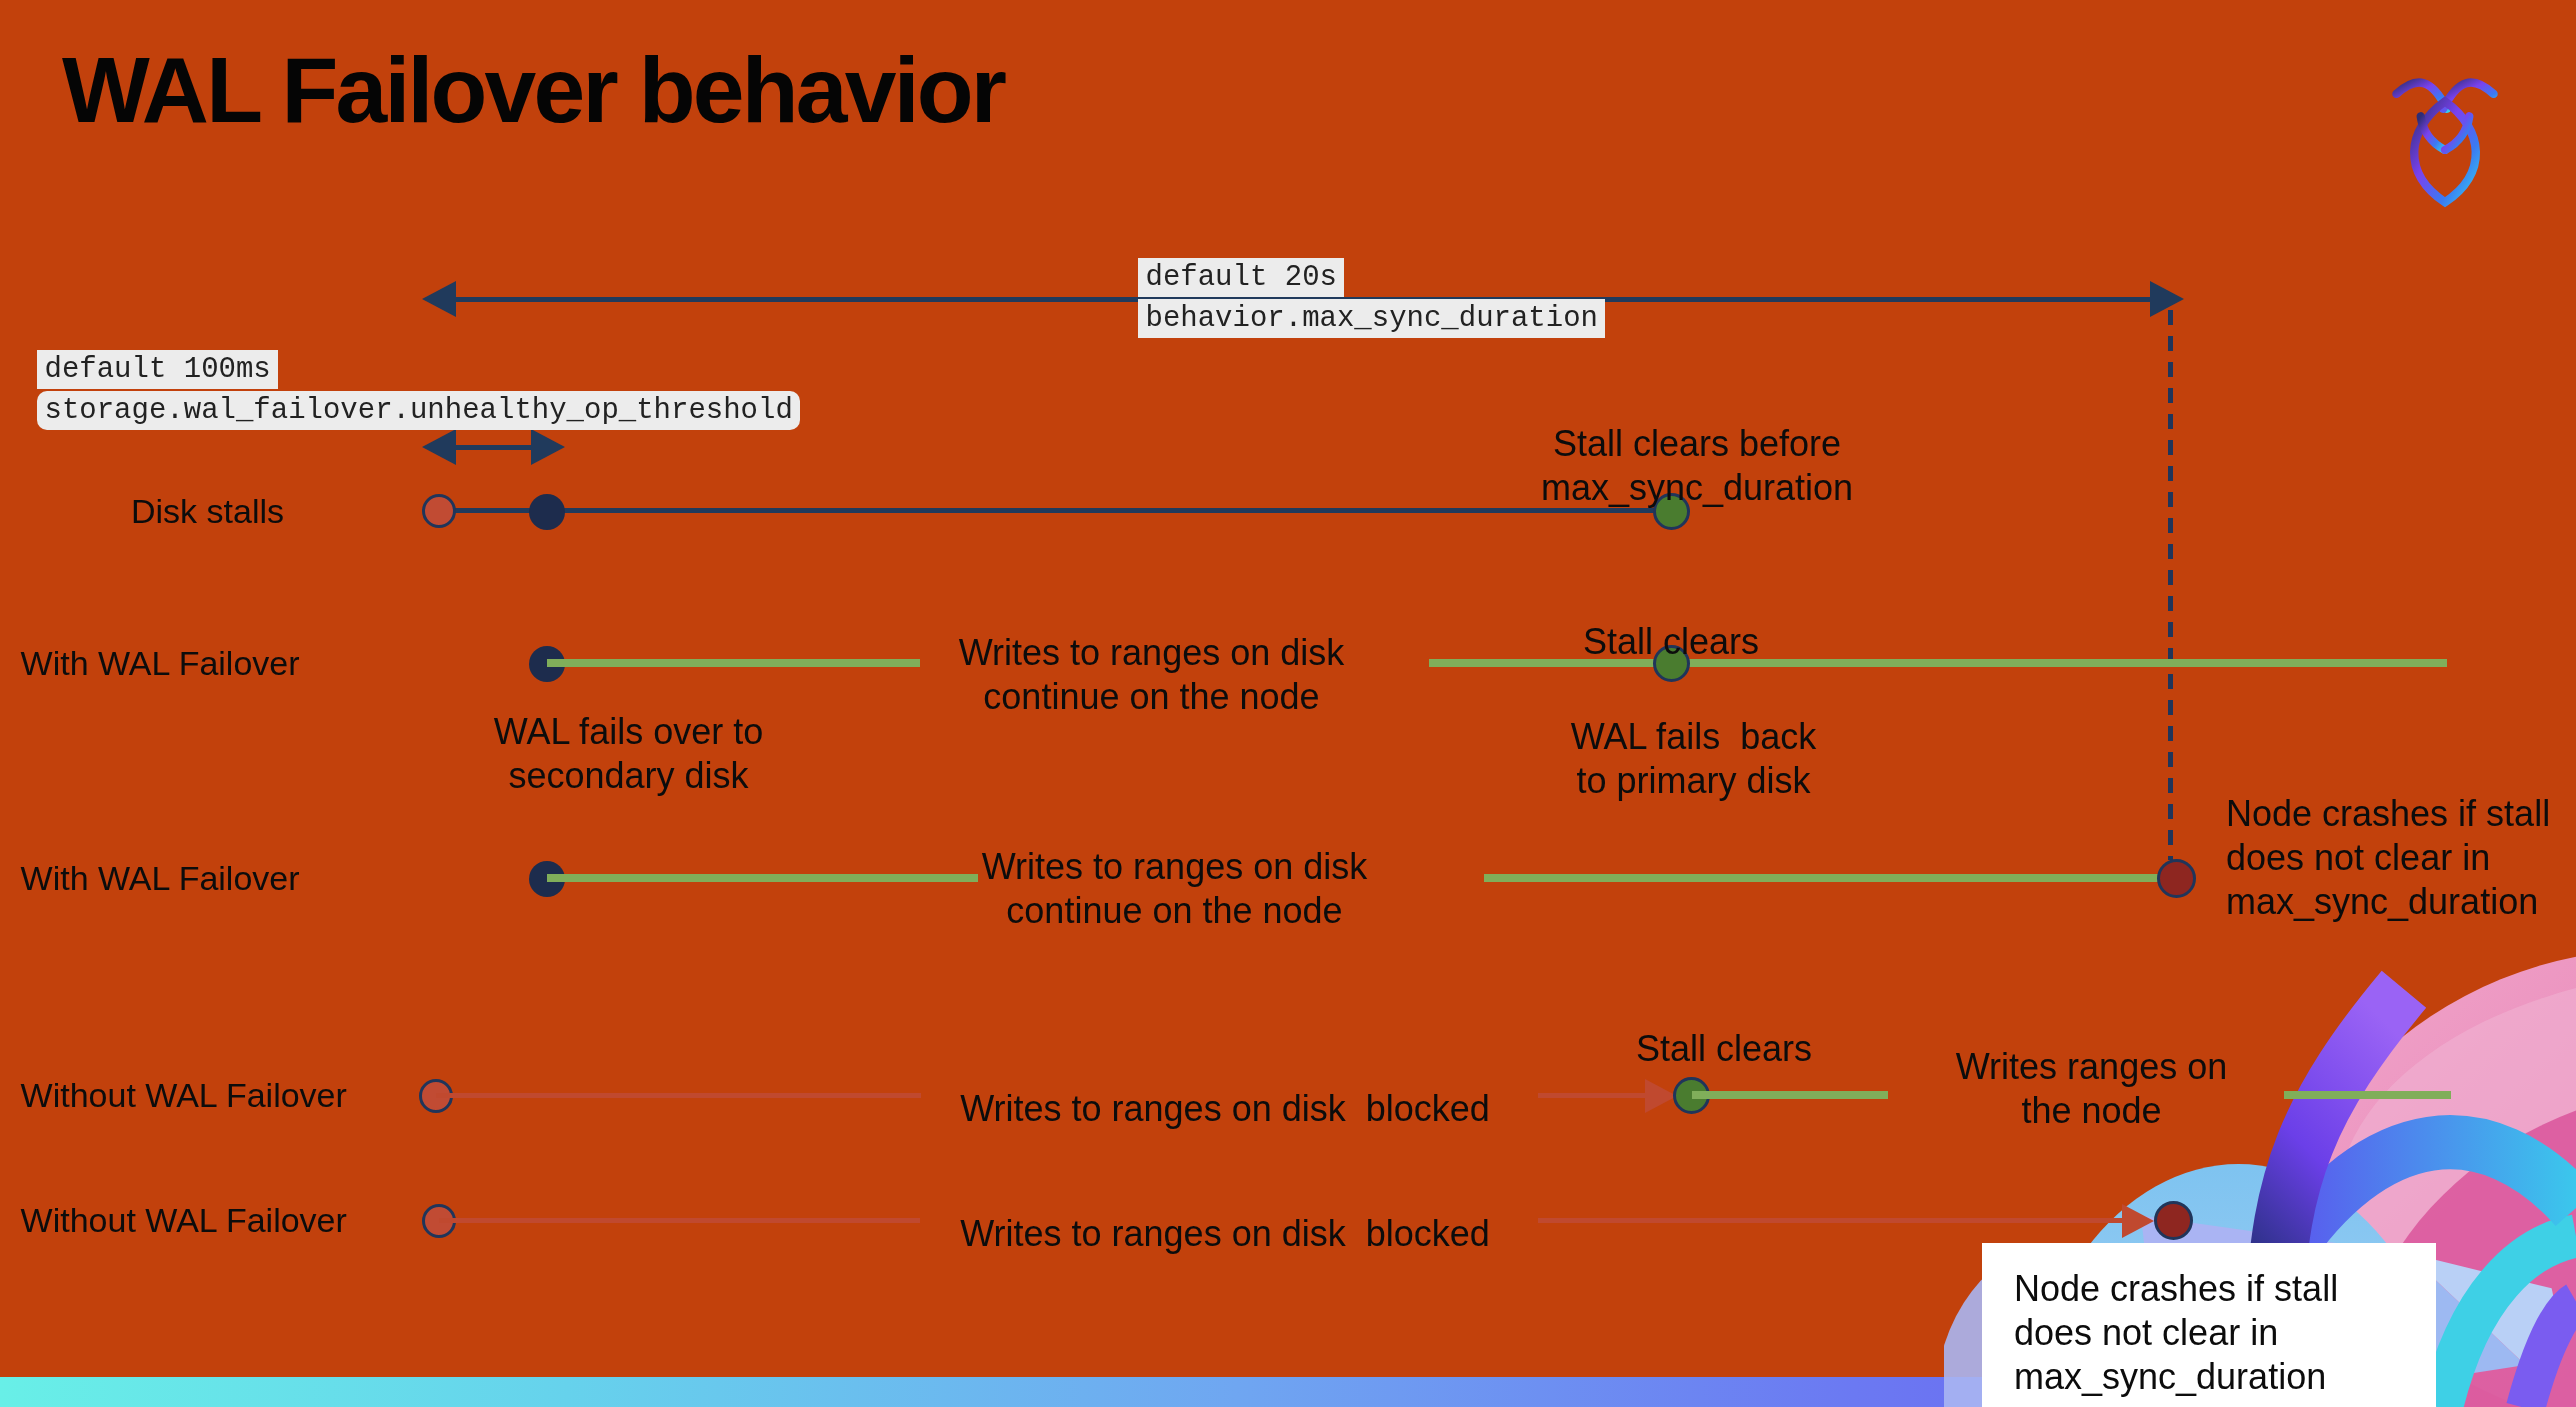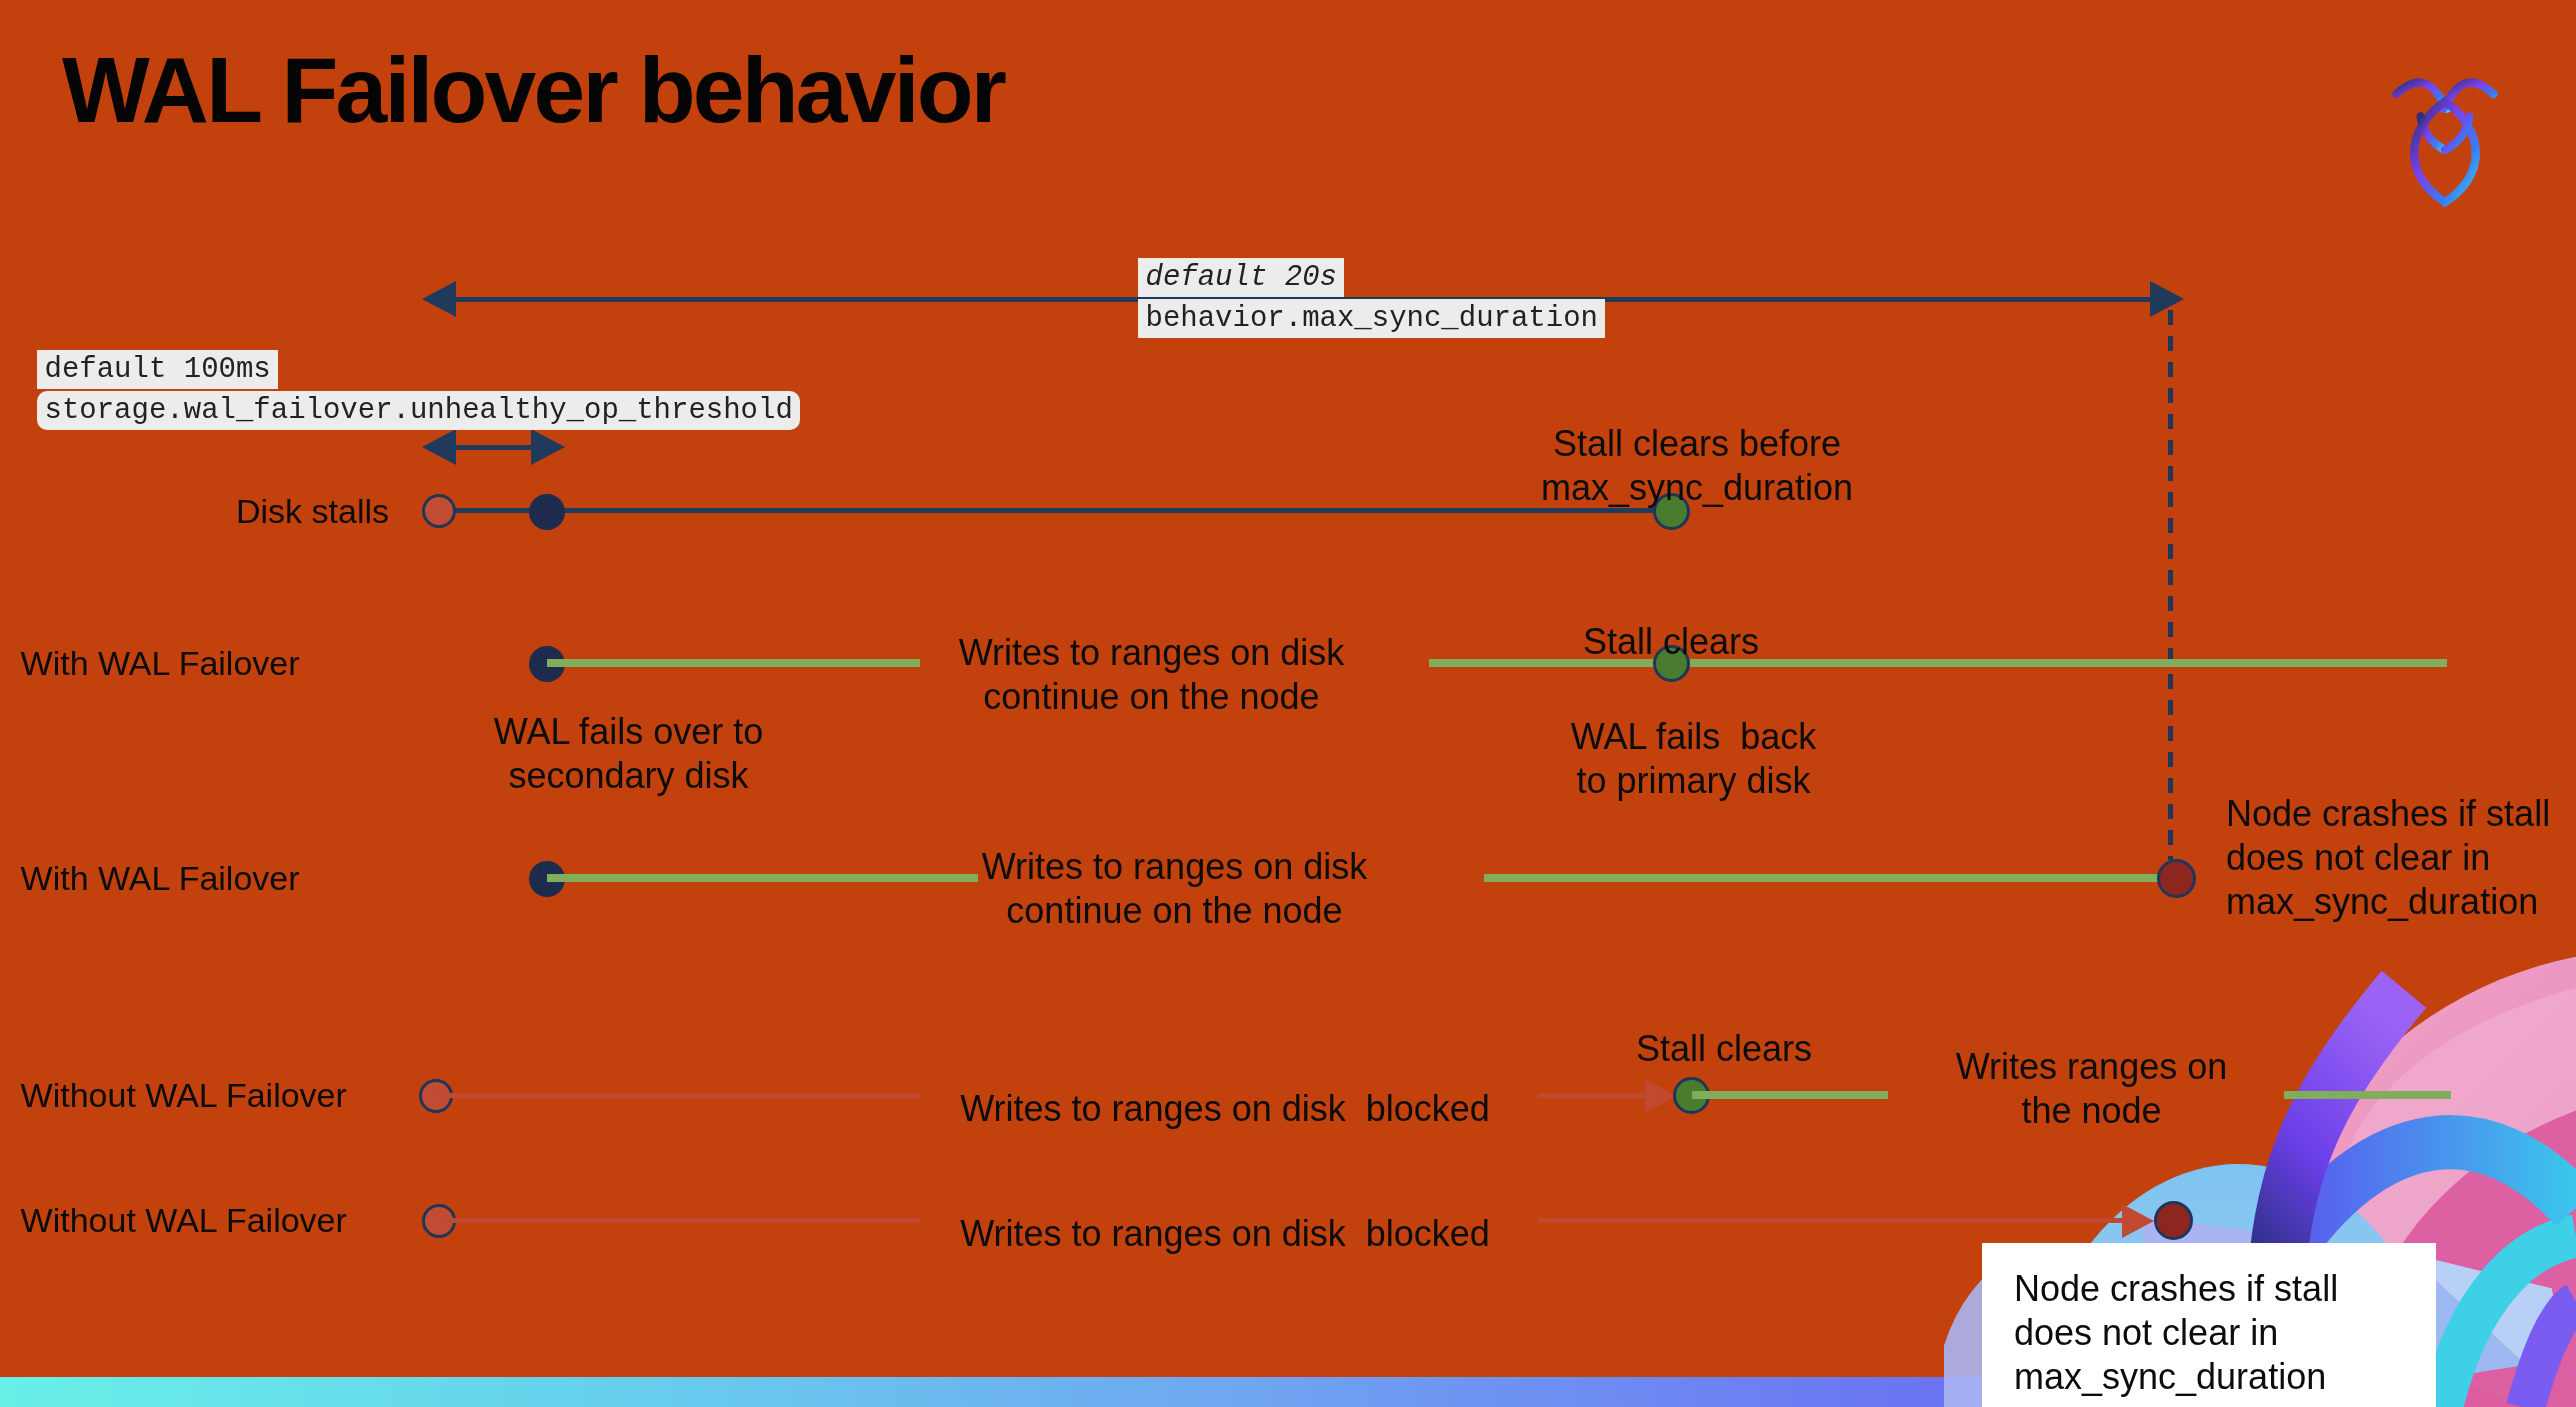--- a/index.html
+++ b/index.html
@@ -33,21 +33,21 @@
   .tri.left-navy{border-top:18px solid transparent;border-bottom:18px solid transparent;border-right:34px solid #203a5c;}
   .tri.right-red{border-top:17px solid transparent;border-bottom:17px solid transparent;border-left:32px solid #c0492f;}
   .dashline{
     width:4.7px;z-index:5;
     background:repeating-linear-gradient(to bottom,#20355a 0 15px,transparent 15px 26px);
   }
   
   .rowlabel{font-size:34px;line-height:39px;color:#0c0c0c;z-index:6;white-space:pre;}
   .note{font-size:36px;line-height:44px;color:#0c0c0c;z-index:6;white-space:pre-wrap;}
   .center{text-align:center;margin-top:14px;}
-  .right{text-align:right;}
+  .right{}
   
   .bottom-bar{
     left:0;top:1377px;width:2576px;height:31px;z-index:1;
     background:linear-gradient(90deg,#68efe7 0%,#66d2ec 22%,#6fa6f1 48%,#6b79f2 72%,#6b51ef 100%);
   }
   .artwork{left:1944px;top:921px;width:632px;height:487px;z-index:2;}
   .white-box{left:1982px;top:1243px;width:454px;height:165px;background:#ffffff;z-index:3;}
   .white-box .note{position:absolute;left:32px;top:24px;}
   .logo{left:2389px;top:45px;width:112px;height:165px;z-index:6;}
 </style>
@@ -113,21 +113,21 @@
     <path d="M 2702 1506 C 2722 1432 2742 1400 2756 1392" stroke="#7a5cf0" stroke-width="42" fill="none"></path>
     <path d="M 2440 1348 C 2540 1196 2662 1186 2756 1292" stroke="url(#gBlue)" stroke-width="58" fill="none"></path>
     <path d="M 2572 1058 C 2470 1180 2438 1262 2434 1402" stroke="url(#gPurple)" stroke-width="62" fill="none"></path>
   </svg>
 
   <div class="abs bottom-bar"></div>
 
   <div class="abs hline" style="left:451px;top:297px;width:1703px;"></div>
   <div class="abs tri left-navy" style="left:422px;top:281px;"></div>
   <div class="abs tri right-navy" style="left:2150px;top:281px;"></div>
-  <div class="abs code" style="left:1138px;top:258px;font-style:italic;">default 20s</div>
+  <div class="abs code" style="left:1138px;top:258px;">default 20s</div>
   <div class="abs code" style="left:1138px;top:299px;">behavior.max_sync_duration</div>
 
   <div class="abs code" style="left:37px;top:350px;">default 100ms</div>
   <div class="abs code" style="left:37px;top:391px;border-radius:10px;">storage.wal_failover.unhealthy_op_threshold</div>
   <div class="abs hline" style="left:447px;top:445px;width:90px;"></div>
   <div class="abs tri left-navy" style="left:422px;top:429px;"></div>
   <div class="abs tri right-navy" style="left:531px;top:429px;"></div>
 
   <div class="abs dashline" style="left:2168px;top:310px;height:550px;"></div>
 

